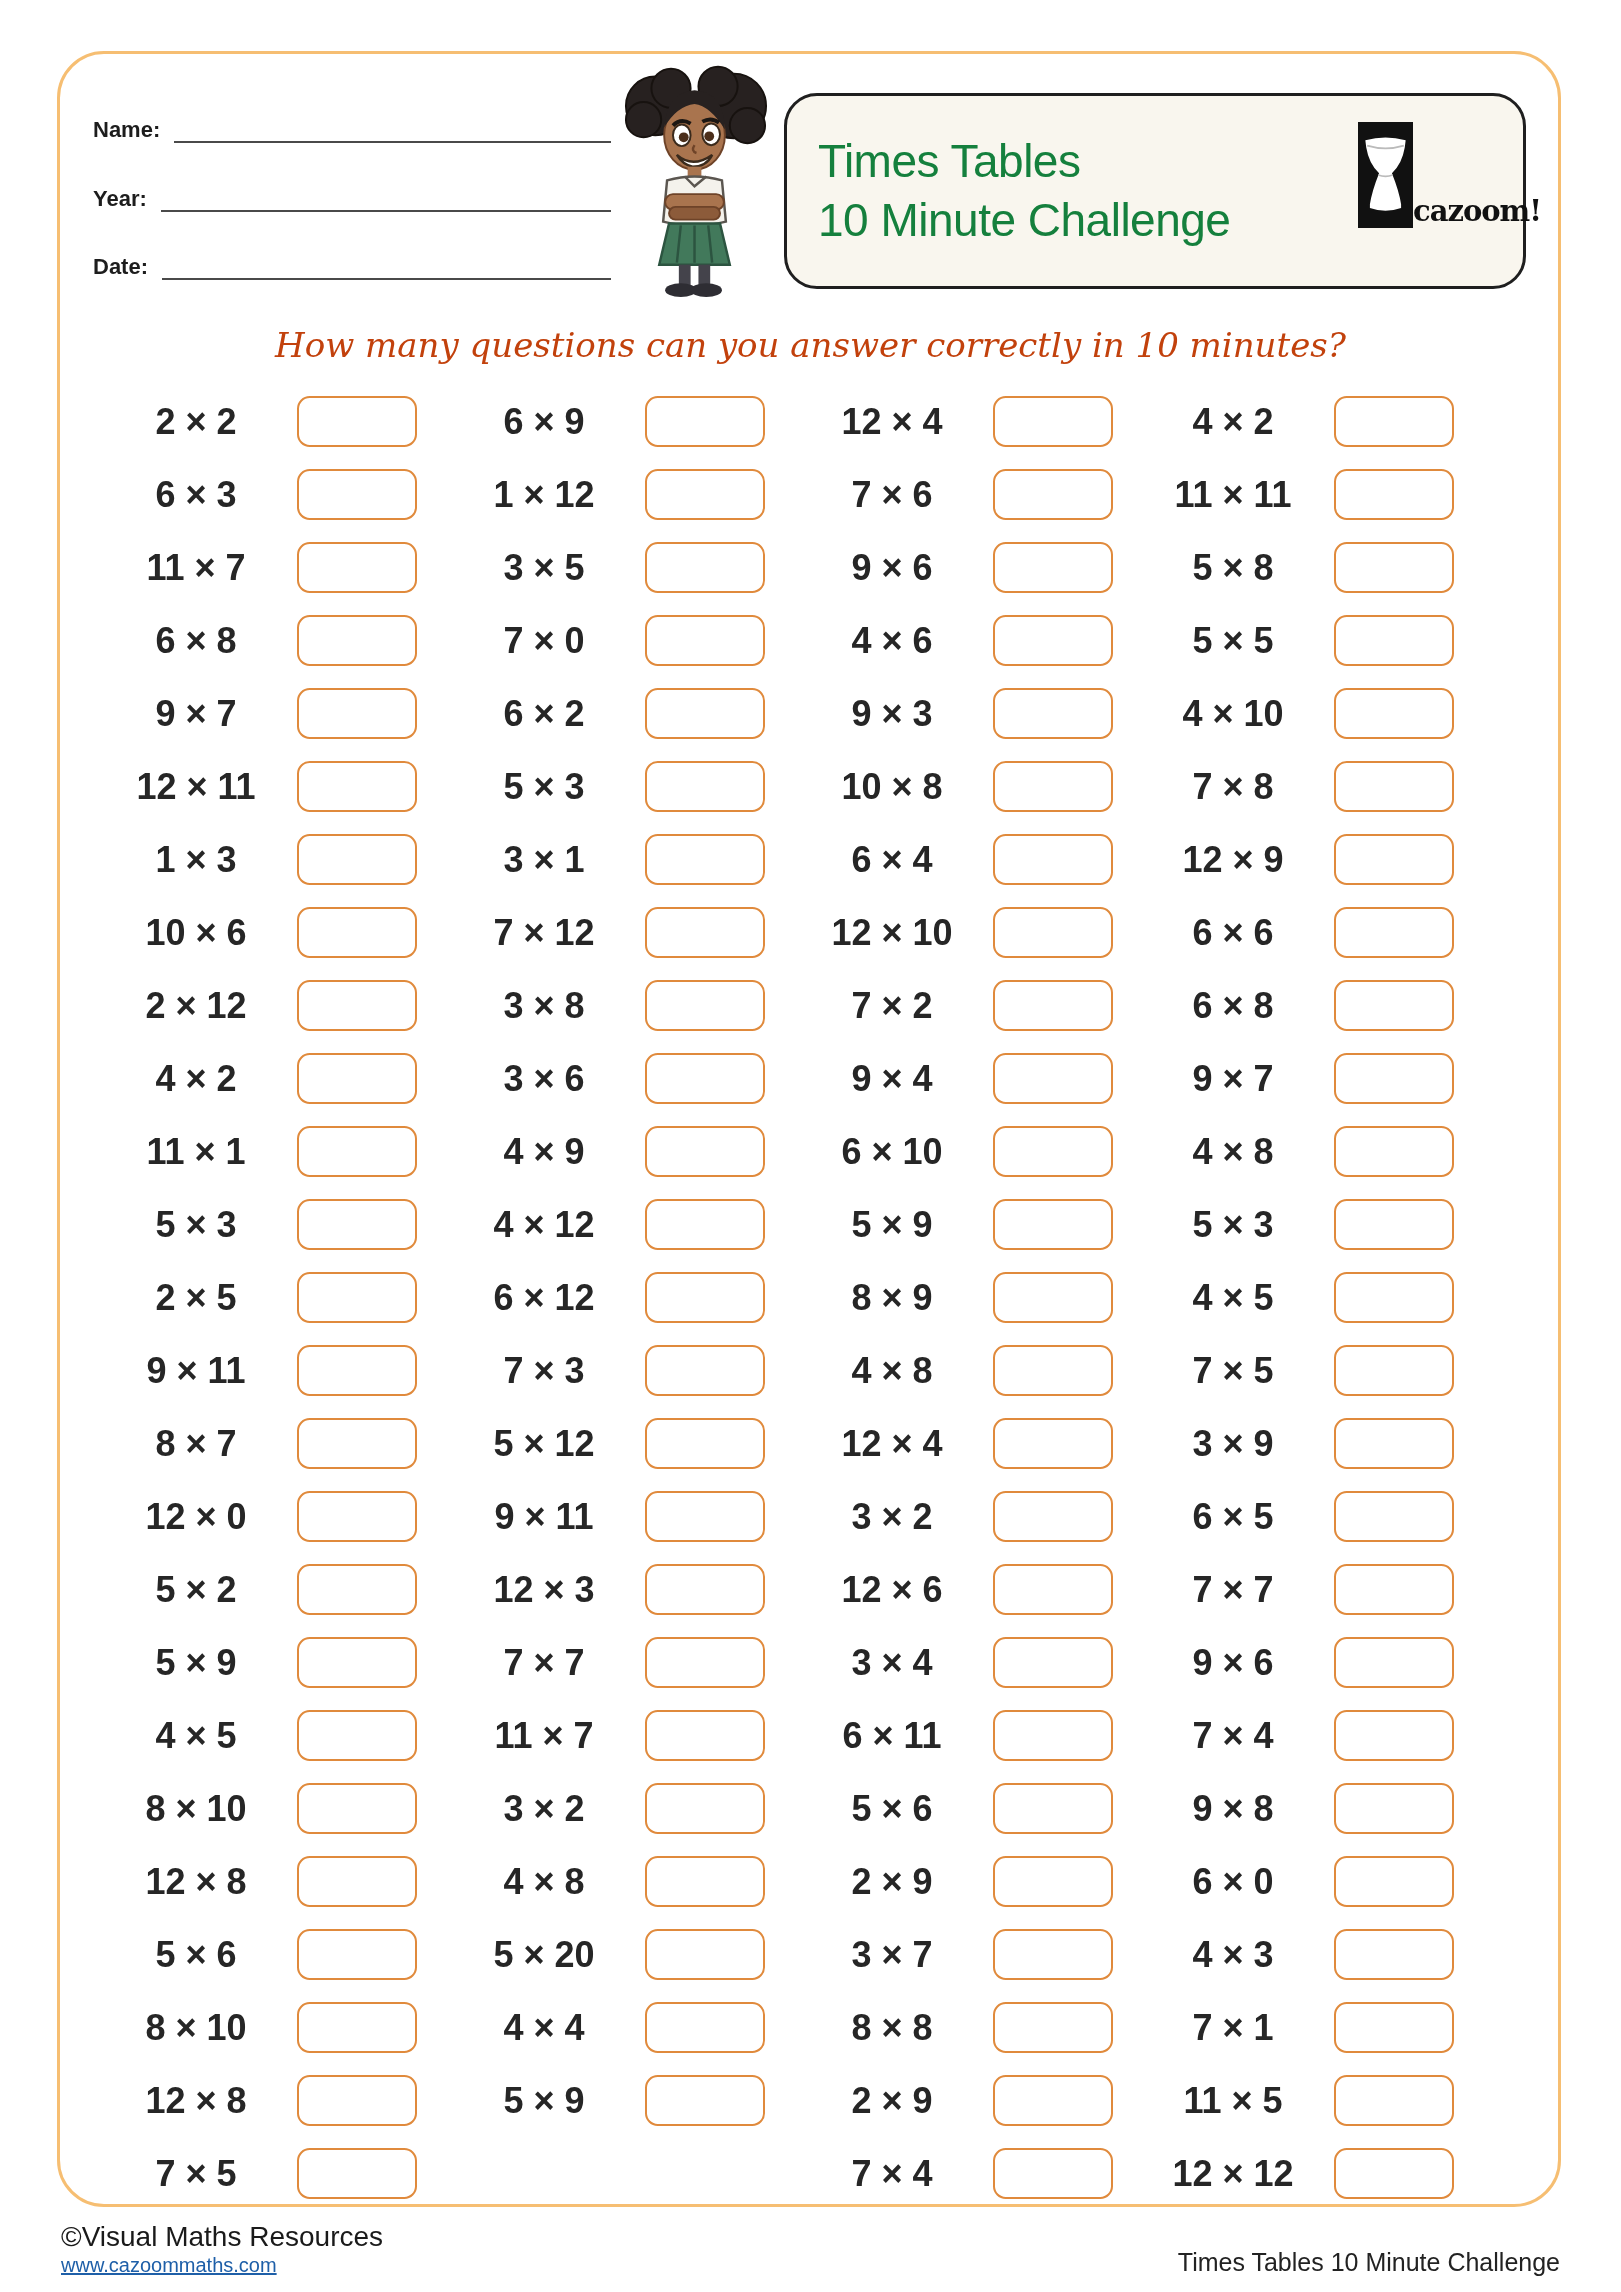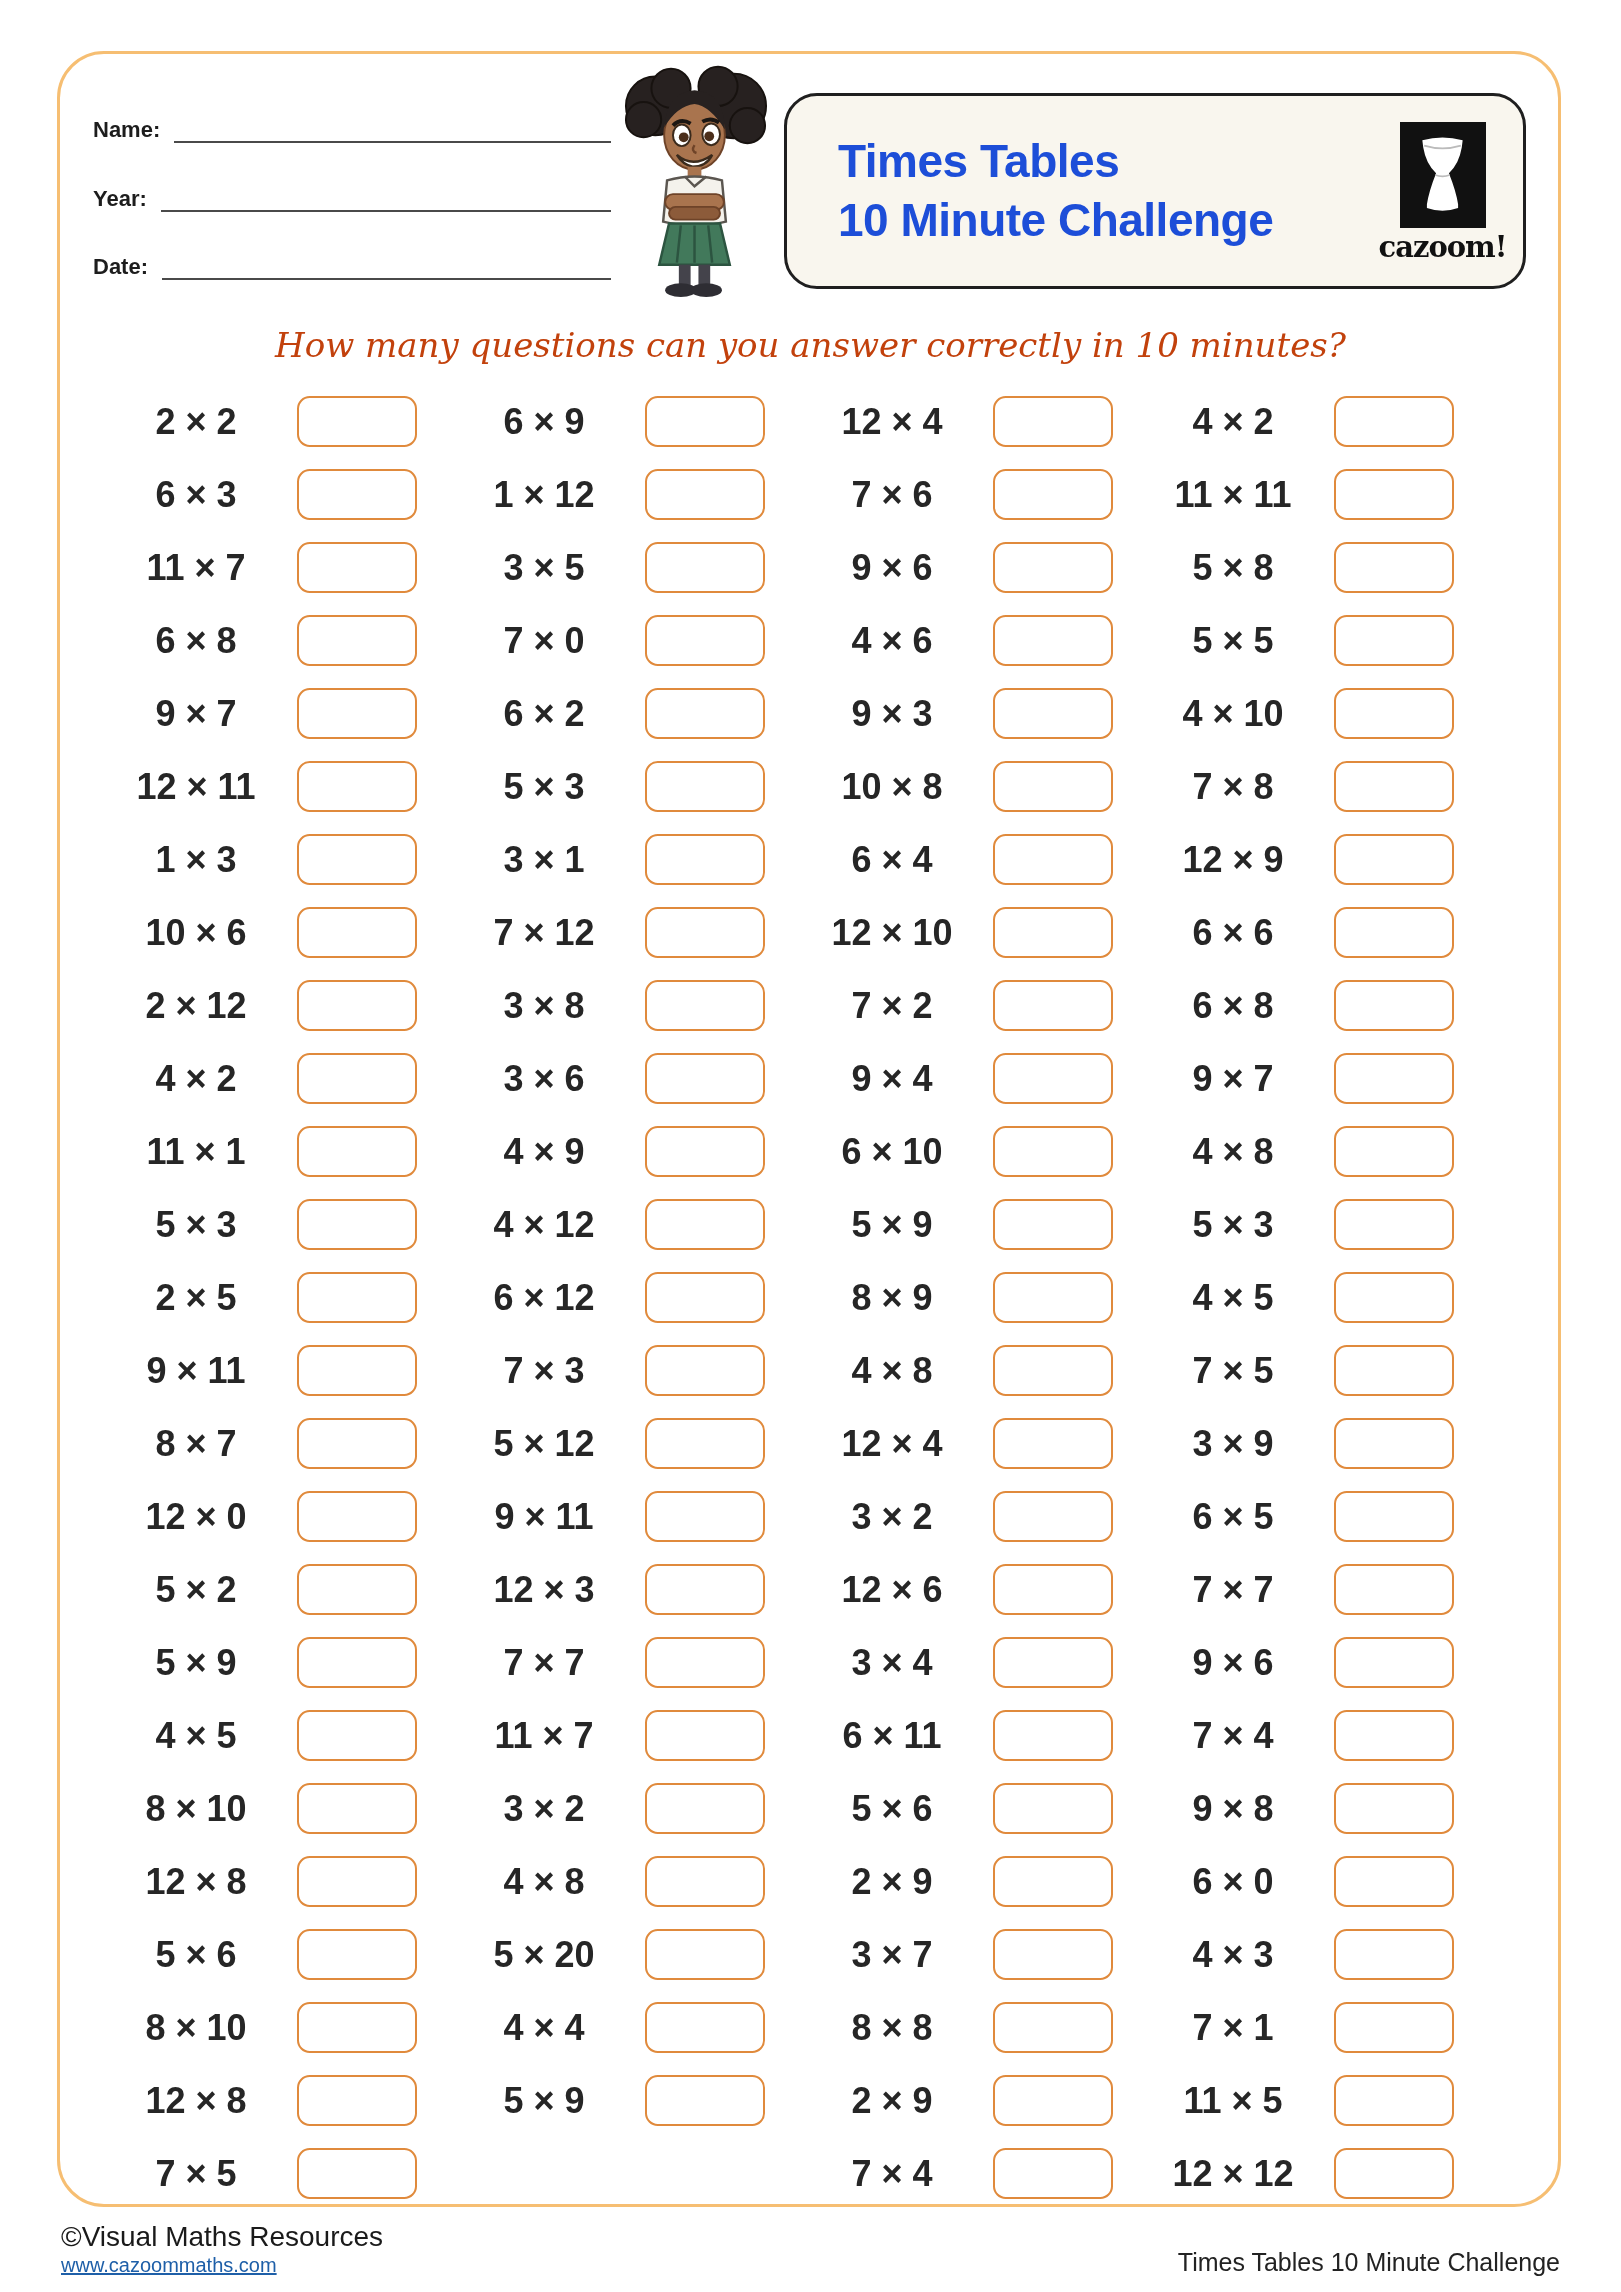--- a/index.html
+++ b/index.html
@@ -20,22 +20,22 @@
 
   
   .girl { position:absolute; left:616px; top:55px; width:159px; height:243px; }
 
   
   .title-box {
     position:absolute; left:784px; top:93px; width:742px; height:196px;
     background:#F9F6EE; border:3.9px solid #1f1f1f; border-radius:33px;
     display:flex; align-items:center;
   }
-  .title-text { padding-left:51px; font-size:46px; font-weight:bold; color:#1d4ed8; line-height:1.28; letter-spacing:-0.5px; }
-  .logo { position:absolute; right:17px; top:25.5px; width:127px; display:flex; flex-direction:column; align-items:center; }
+  .title-text { padding-left:31px; font-size:46px; font-weight:normal; color:#15803d; line-height:1.28; letter-spacing:-0.5px; }
+  .logo { position:absolute; right:38px; top:25.5px; width:127px; display:flex; flex-direction:row; align-items:flex-end; }
   .logo-drum { width:86px; height:106px; background:#111111; display:flex; align-items:center; justify-content:center; }
   .logo-word { font-family:"DejaVu Serif", serif; font-weight:bold; font-size:29px; color:#111; margin-top:2px; letter-spacing:-1px; }
 
   
   .subtitle {
     position:absolute; left:0; top:325px; width:1621px; text-align:center;
     font-family:"DejaVu Serif", serif; font-style:italic; font-size:34px; color:#c2410c;
   }
 
   

